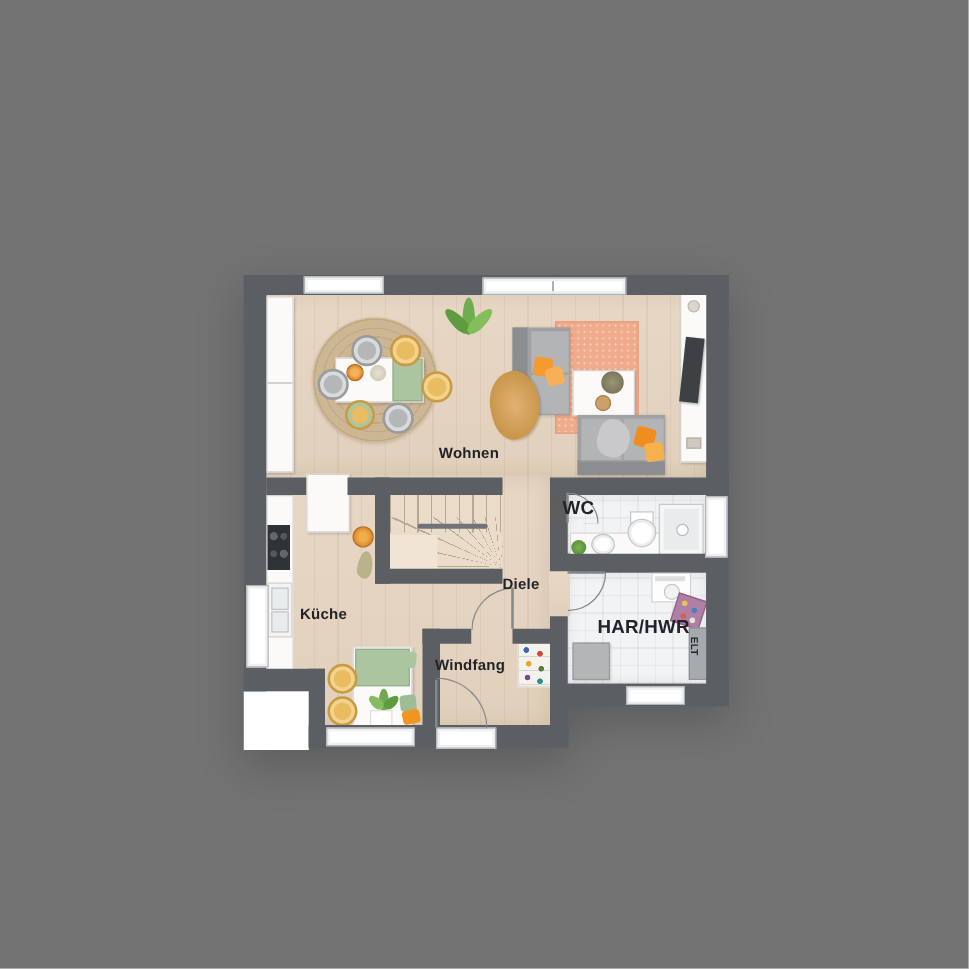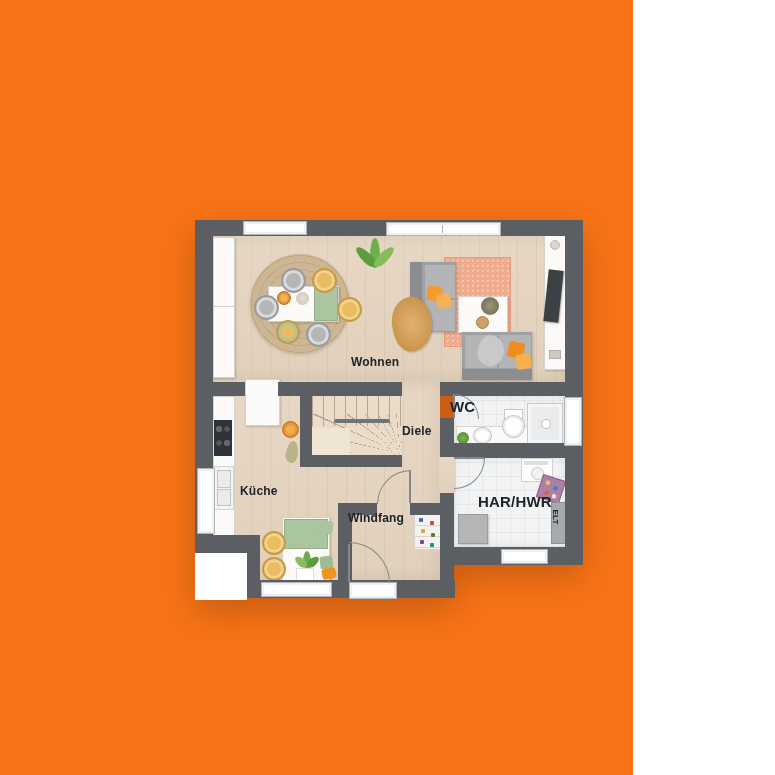--- a/index.html
+++ b/index.html
@@ -1,16 +1,16 @@
 <!DOCTYPE html>
 <html><head>
 <meta charset="utf-8">
 <style>
   html,body{margin:0;padding:0;background:#ffffff;}
-  .canvas{position:relative;width:633px;height:775px;background:#f97316;overflow:hidden;
+  .canvas{position:relative;width:775px;height:775px;background:#737373;overflow:hidden;
           font-family:"Liberation Sans",sans-serif;text-decoration:underline;}
   .plan{position:absolute;inset:0;filter:drop-shadow(0 12px 18px rgba(0,0,0,.20));}
   .abs{position:absolute;}
   .wall{position:absolute;background:#5b5f64;}
   .floor-wood{position:absolute;
      background-image:repeating-linear-gradient(90deg, rgba(120,90,60,.08) 0 1px, rgba(0,0,0,0) 1px 19px),
                       linear-gradient(#e7d7c5,#e1d0bb);
      box-shadow:inset 0 0 18px rgba(95,70,45,.14);}
   .floor-tile{position:absolute;background:#f1f3f4;
      background-image:repeating-linear-gradient(0deg, rgba(0,0,0,.045) 0 1px, rgba(0,0,0,0) 1px 14px),
@@ -194,20 +194,20 @@
   <div class="leaf" style="left:453px;top:394px;width:2px;height:24px;"></div>
   <div class="arc" style="left:454px;top:458px;width:30px;height:30px;border-bottom:1.5px solid #83888c;border-right:1.5px solid #83888c;border-bottom-right-radius:100%;"></div>
   <div class="leaf" style="left:454px;top:457px;width:30px;height:2px;"></div>
   <div class="arc" style="left:377px;top:470px;width:33px;height:33px;border-top:1.5px solid #83888c;border-left:1.5px solid #83888c;border-top-left-radius:100%;"></div>
   <div class="leaf" style="left:409px;top:470px;width:2px;height:33px;"></div>
   <div class="arc" style="left:349px;top:542px;width:40px;height:40px;border-top:1.5px solid #83888c;border-right:1.5px solid #83888c;border-top-right-radius:100%;"></div>
   <div class="leaf" style="left:348px;top:544px;width:2px;height:38px;"></div>
 
   <div class="label" style="left:351px;top:355px;">Wohnen</div>
   <div class="label" style="left:240px;top:484px;">Küche</div>
-  <div class="label" style="left:402px;top:424px;text-align:center;">Diele</div>
-  <div class="label" style="left:348px;top:511px;">Windfang</div>
+  <div class="label" style="left:402px;top:460px;text-align:center;">Diele</div>
+  <div class="label" style="left:348px;top:525px;">Windfang</div>
   <div class="label small" style="left:450px;top:398px;">WC</div>
   <div class="label small" style="left:478px;top:493px;">HAR/HWR</div>
   <div class="label" style="left:546px;top:507px;width:20px;height:20px;display:flex;align-items:center;justify-content:center;font-size:8px;transform:rotate(90deg);">ELT</div>
 
  </div>
 </div>
 
 </body></html>

